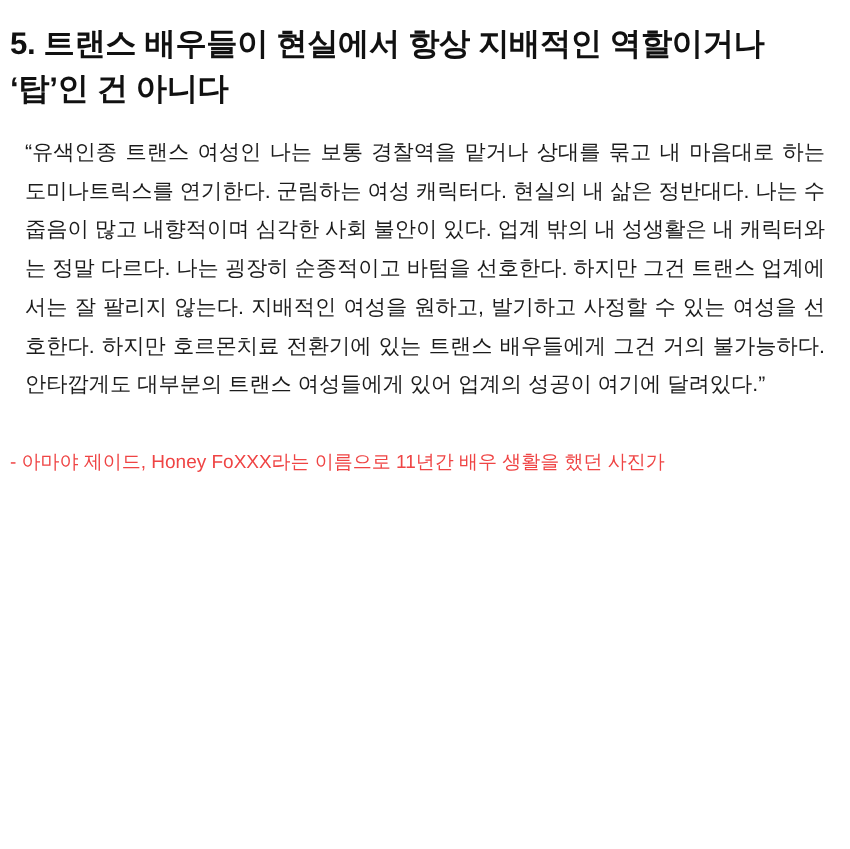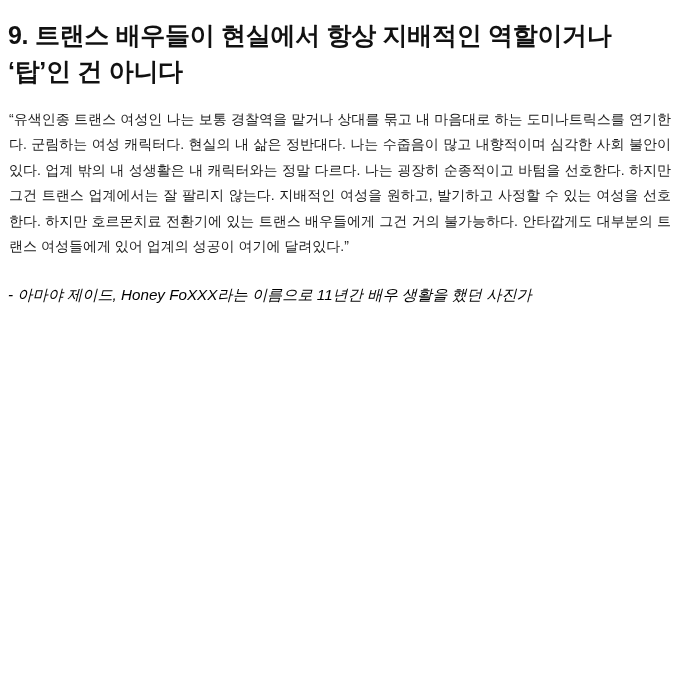--- a/index.html
+++ b/index.html
@@ -23,44 +23,43 @@
   .heading {
     font-size: 25px;
     font-weight: bold;
     line-height: 1.42;
     letter-spacing: -0.3px;
     color: #111111;
     margin: 0 0 18px 0;
     word-break: keep-all;
   }
   .para {
-    font-size: 14px;
+    font-size: 17px;
     line-height: 1.82;
     color: #1b1b1b;
-    margin: 1px;
+    margin: 12px;
     text-align: justify;
     text-justify: inter-character;
     word-break: break-all;
   }
   .attrib {
     font-size: 15.2px;
     line-height: 1.8;
-    color: #000000;
+    color: #ef4444;
     margin: 0;
-    font-style: italic;
   }
   .gap-large { height: 52px; }
   .gap-attrib { height: 20px; }
 </style>
 </head>
 <body>
 
 <div class="page">
 
-  <h1 class="heading">9. 트랜스 배우들이 현실에서 항상 지배적인 역할이거나 ‘탑’인 건 아니다</h1>
+  <h1 class="heading">5. 트랜스 배우들이 현실에서 항상 지배적인 역할이거나 ‘탑’인 건 아니다</h1>
 
   <p class="para">“유색인종 트랜스 여성인 나는 보통 경찰역을 맡거나 상대를 묶고 내 마음대로 하는 도미나트릭스를 연기한다. 군림하는 여성 캐릭터다. 현실의 내 삶은 정반대다. 나는 수줍음이 많고 내향적이며 심각한 사회 불안이 있다. 업계 밖의 내 성생활은 내 캐릭터와는 정말 다르다. 나는 굉장히 순종적이고 바텀을 선호한다. 하지만 그건 트랜스 업계에서는 잘 팔리지 않는다. 지배적인 여성을 원하고, 발기하고 사정할 수 있는 여성을 선호한다. 하지만 호르몬치료 전환기에 있는 트랜스 배우들에게 그건 거의 불가능하다. 안타깝게도 대부분의 트랜스 여성들에게 있어 업계의 성공이 여기에 달려있다.”</p>
 
   <div class="gap-attrib"></div>
 
   <p class="attrib">- 아마야 제이드, Honey FoXXX라는 이름으로 11년간 배우 생활을 했던 사진가</p>
 
   <div class="gap-large"></div>
 
 

